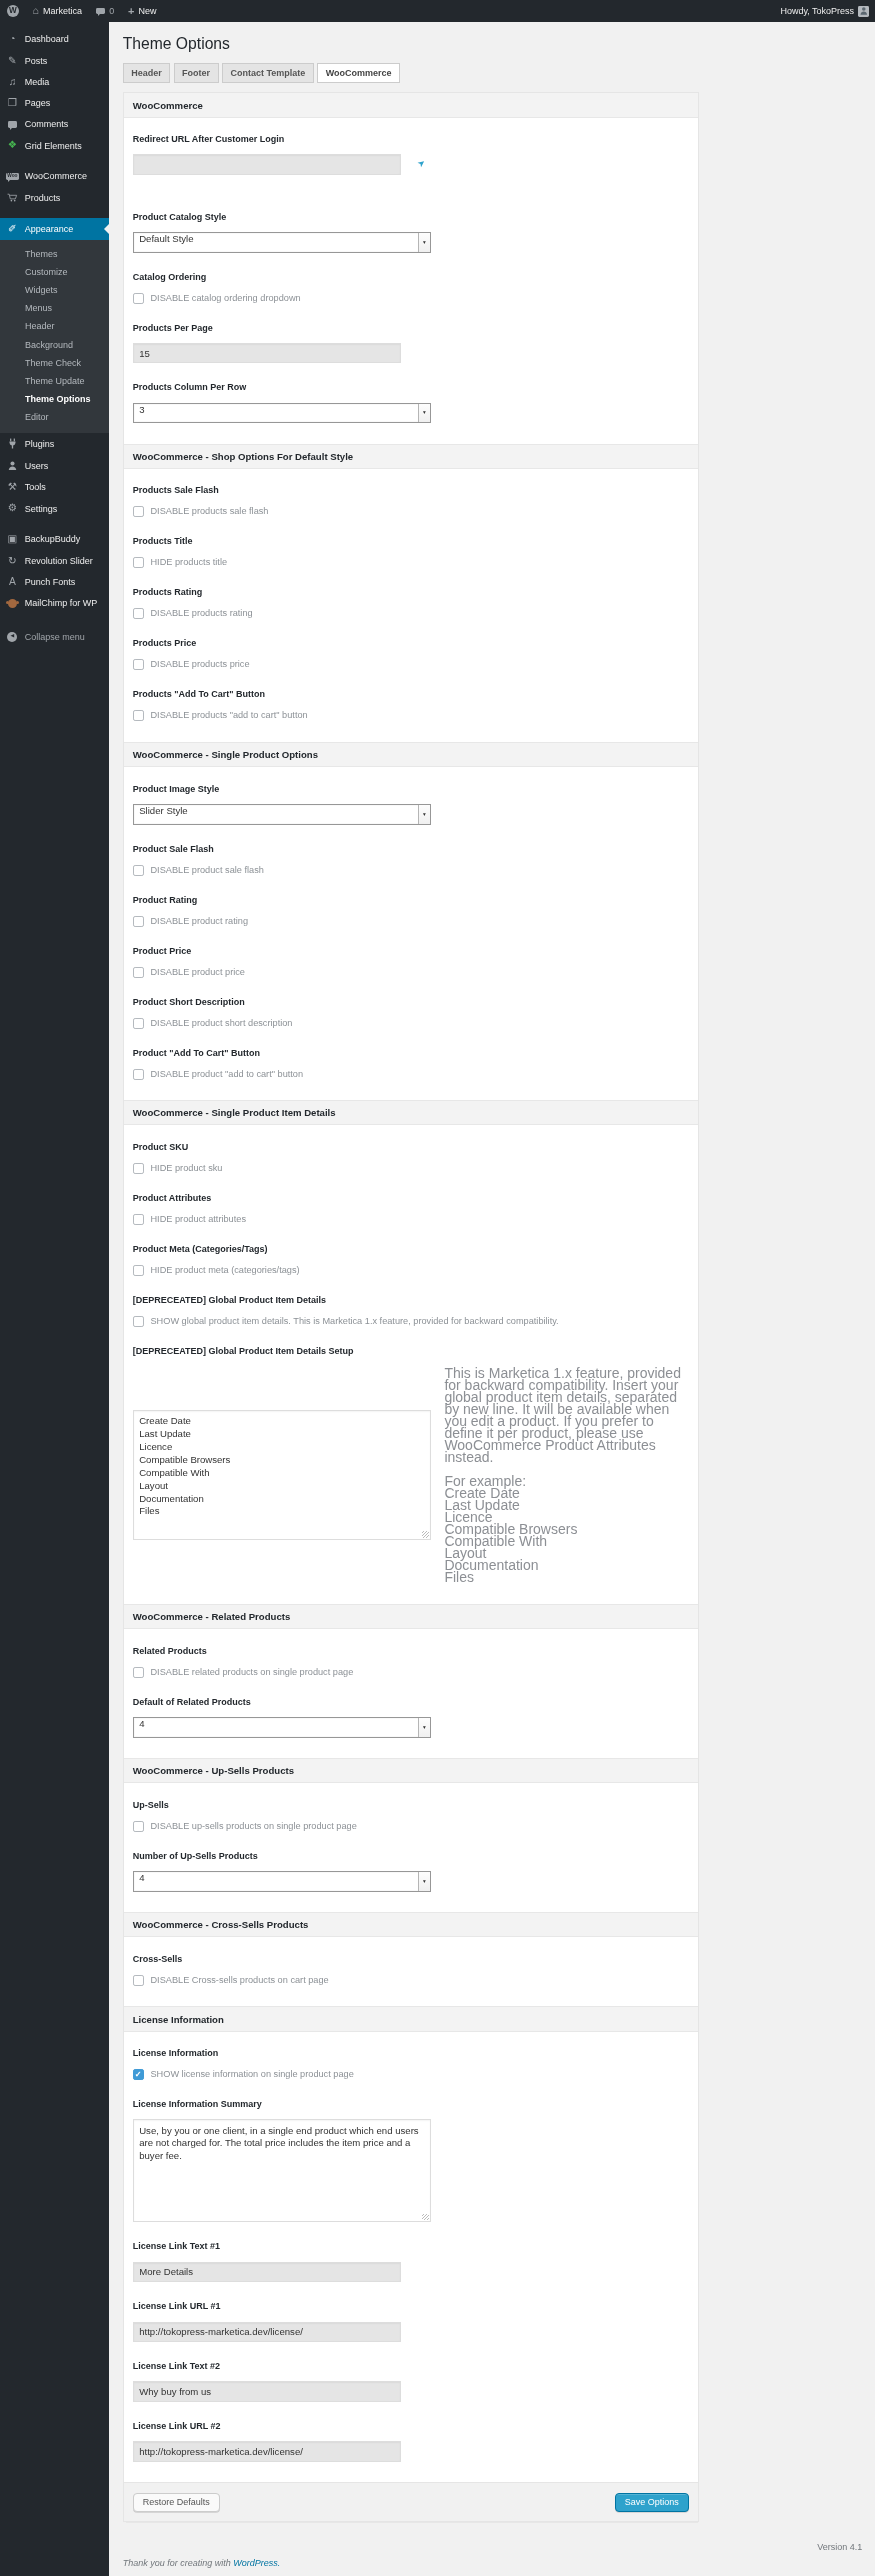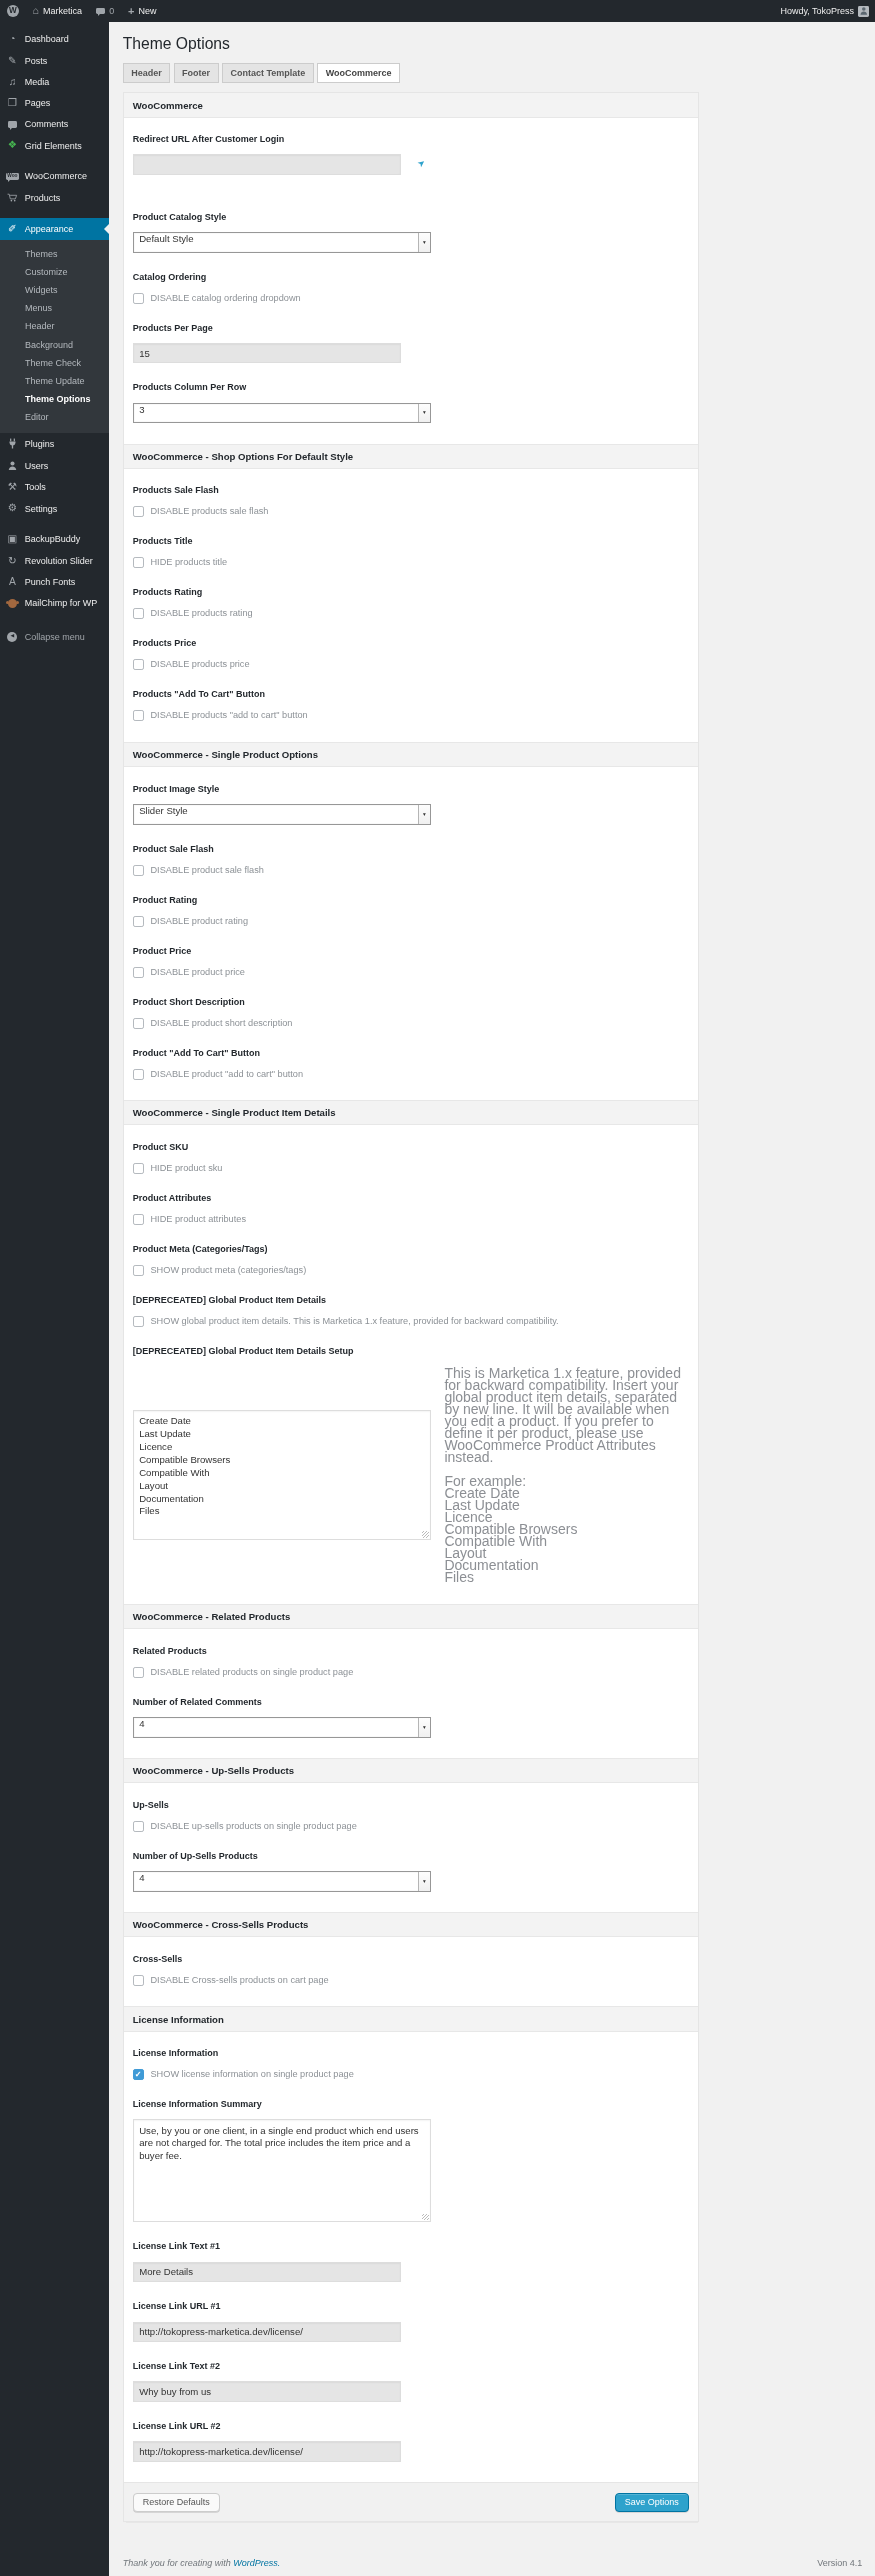--- a/index.html
+++ b/index.html
@@ -100,21 +100,21 @@
   .panel-footer { background:#f1f1f1; border-top:0.7px solid #e5e5e5; padding:9.6px 9px;
     display:flex; justify-content:space-between; align-items:center; }
   .btn { display:inline-block; padding:3.4px 9px; font-size:9px; border-radius:4px;
     border:0.7px solid; cursor:pointer; font-family:"Liberation Sans",sans-serif; }
   .btn-secondary { background:#fafafa; border-color:#ccc; color:#555; box-shadow:0 0.7px 0 #ccc; }
   .btn-primary { background:var(--save-button,#2ea2cc); border-color:#0074a2; color:#fff;
     box-shadow:inset 0 0.7px 0 rgba(255,255,255,.25), 0 0.7px 0 rgba(0,0,0,.15); }
 
   #footer { position:absolute; bottom:8.2px; left:13.7px; right:13.7px; display:flex;
     justify-content:space-between; font-size:9px; color:#72777c; }
-  .thanks { font-style:italic; }
+  .thanks { font-style:italic;margin-top:16px; }
   .thanks a { color:var(--accent,#0074a2); text-decoration:none; cursor:pointer; }
   .version { font-style:normal; }
 </style>
 </head>
 <body>
 
 <div id="page">
 
   <div id="adminbar">
     <span class="ab-item">
@@ -370,21 +370,21 @@
                 <span class="cb-label">HIDE product sku</span>
               </div>
               <div class="flabel">Product Attributes</div>
               <div class="cbrow">
                 <span class="cb"></span>
                 <span class="cb-label">HIDE product attributes</span>
               </div>
               <div class="flabel">Product Meta (Categories/Tags)</div>
               <div class="cbrow">
                 <span class="cb"></span>
-                <span class="cb-label">SHOW product meta (categories/tags)</span>
+                <span class="cb-label">HIDE product meta (categories/tags)</span>
               </div>
               <div class="flabel">[DEPRECEATED] Global Product Item Details</div>
               <div class="cbrow">
                 <span class="cb"></span>
                 <span class="cb-label">SHOW global product item details. This is Marketica 1.x feature, provided for backward compatibility.</span>
               </div>
               <div class="flabel">[DEPRECEATED] Global Product Item Details Setup</div>
               <div class="ta-row">
                 <div class="ta-wrap">
                   <textarea style="height: 130px;">Create Date
@@ -411,21 +411,21 @@
             </div>
           </div>
           <div class="section">
             <div class="section-h">WooCommerce - Related Products</div>
             <div class="section-b">
               <div class="flabel">Related Products</div>
               <div class="cbrow">
                 <span class="cb"></span>
                 <span class="cb-label">DISABLE related products on single product page</span>
               </div>
-              <div class="flabel">Number of Related Comments</div>
+              <div class="flabel">Default of Related Products</div>
               <div class="select">
                 <span class="sel-val">4</span>
                 <span class="sel-arrow">▼</span>
               </div>
             </div>
           </div>
           <div class="section">
             <div class="section-h">WooCommerce - Up-Sells Products</div>
             <div class="section-b">
               <div class="flabel">Up-Sells</div>

